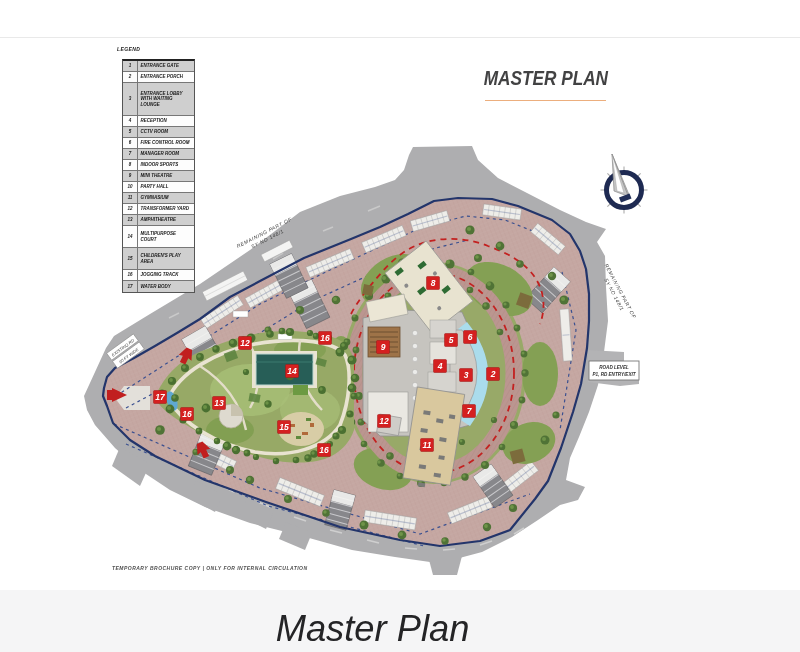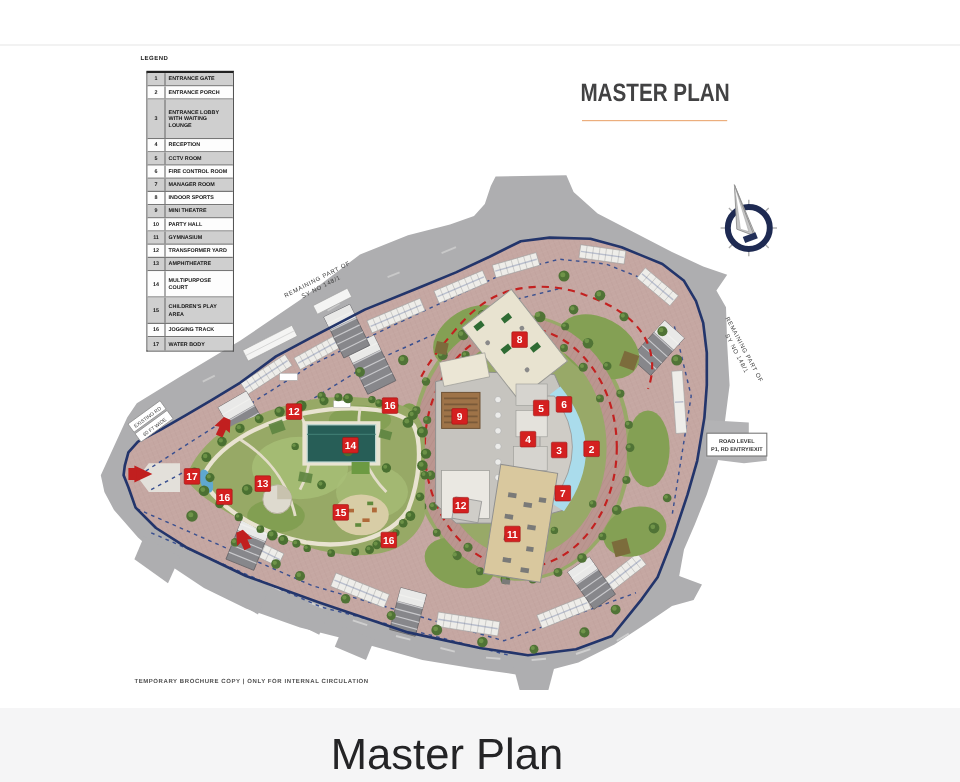--- a/index.html
+++ b/index.html
@@ -1,18 +1,18 @@
 <!DOCTYPE html>
 <html><head>
 <meta charset="utf-8">
 <style>
 html,body{margin:0;padding:0;width:800px;height:652px;background:#ffffff;overflow:hidden;}
 *{box-sizing:border-box;font-family:"Liberation Sans",sans-serif;}
 .abs{position:absolute;}
-#page{position:relative;width:800px;height:652px;background:#fff;}
+#page{position:relative;width:800px;height:652px;background:#fff;font-style:italic;}
 #legend{z-index:30;left:122px;top:59px;width:73px;border:1px solid #555;border-top:2.5px solid #222;font-size:4.5px;line-height:1.2;color:#161616;font-weight:bold;}
 .lr{display:flex;border-bottom:0.5px solid #777;}
 .lr:last-child{border-bottom:none;}
 .ln{width:15px;flex:0 0 15px;border-right:0.5px solid #777;text-align:center;display:flex;align-items:center;justify-content:center;}
 .lt{flex:1;padding:1px 2.5px;display:flex;align-items:center;}
 .sh{background:#cfcfcf;}
 .wh{background:#fdfdfd;}
 </style>
 </head>
 <body>

